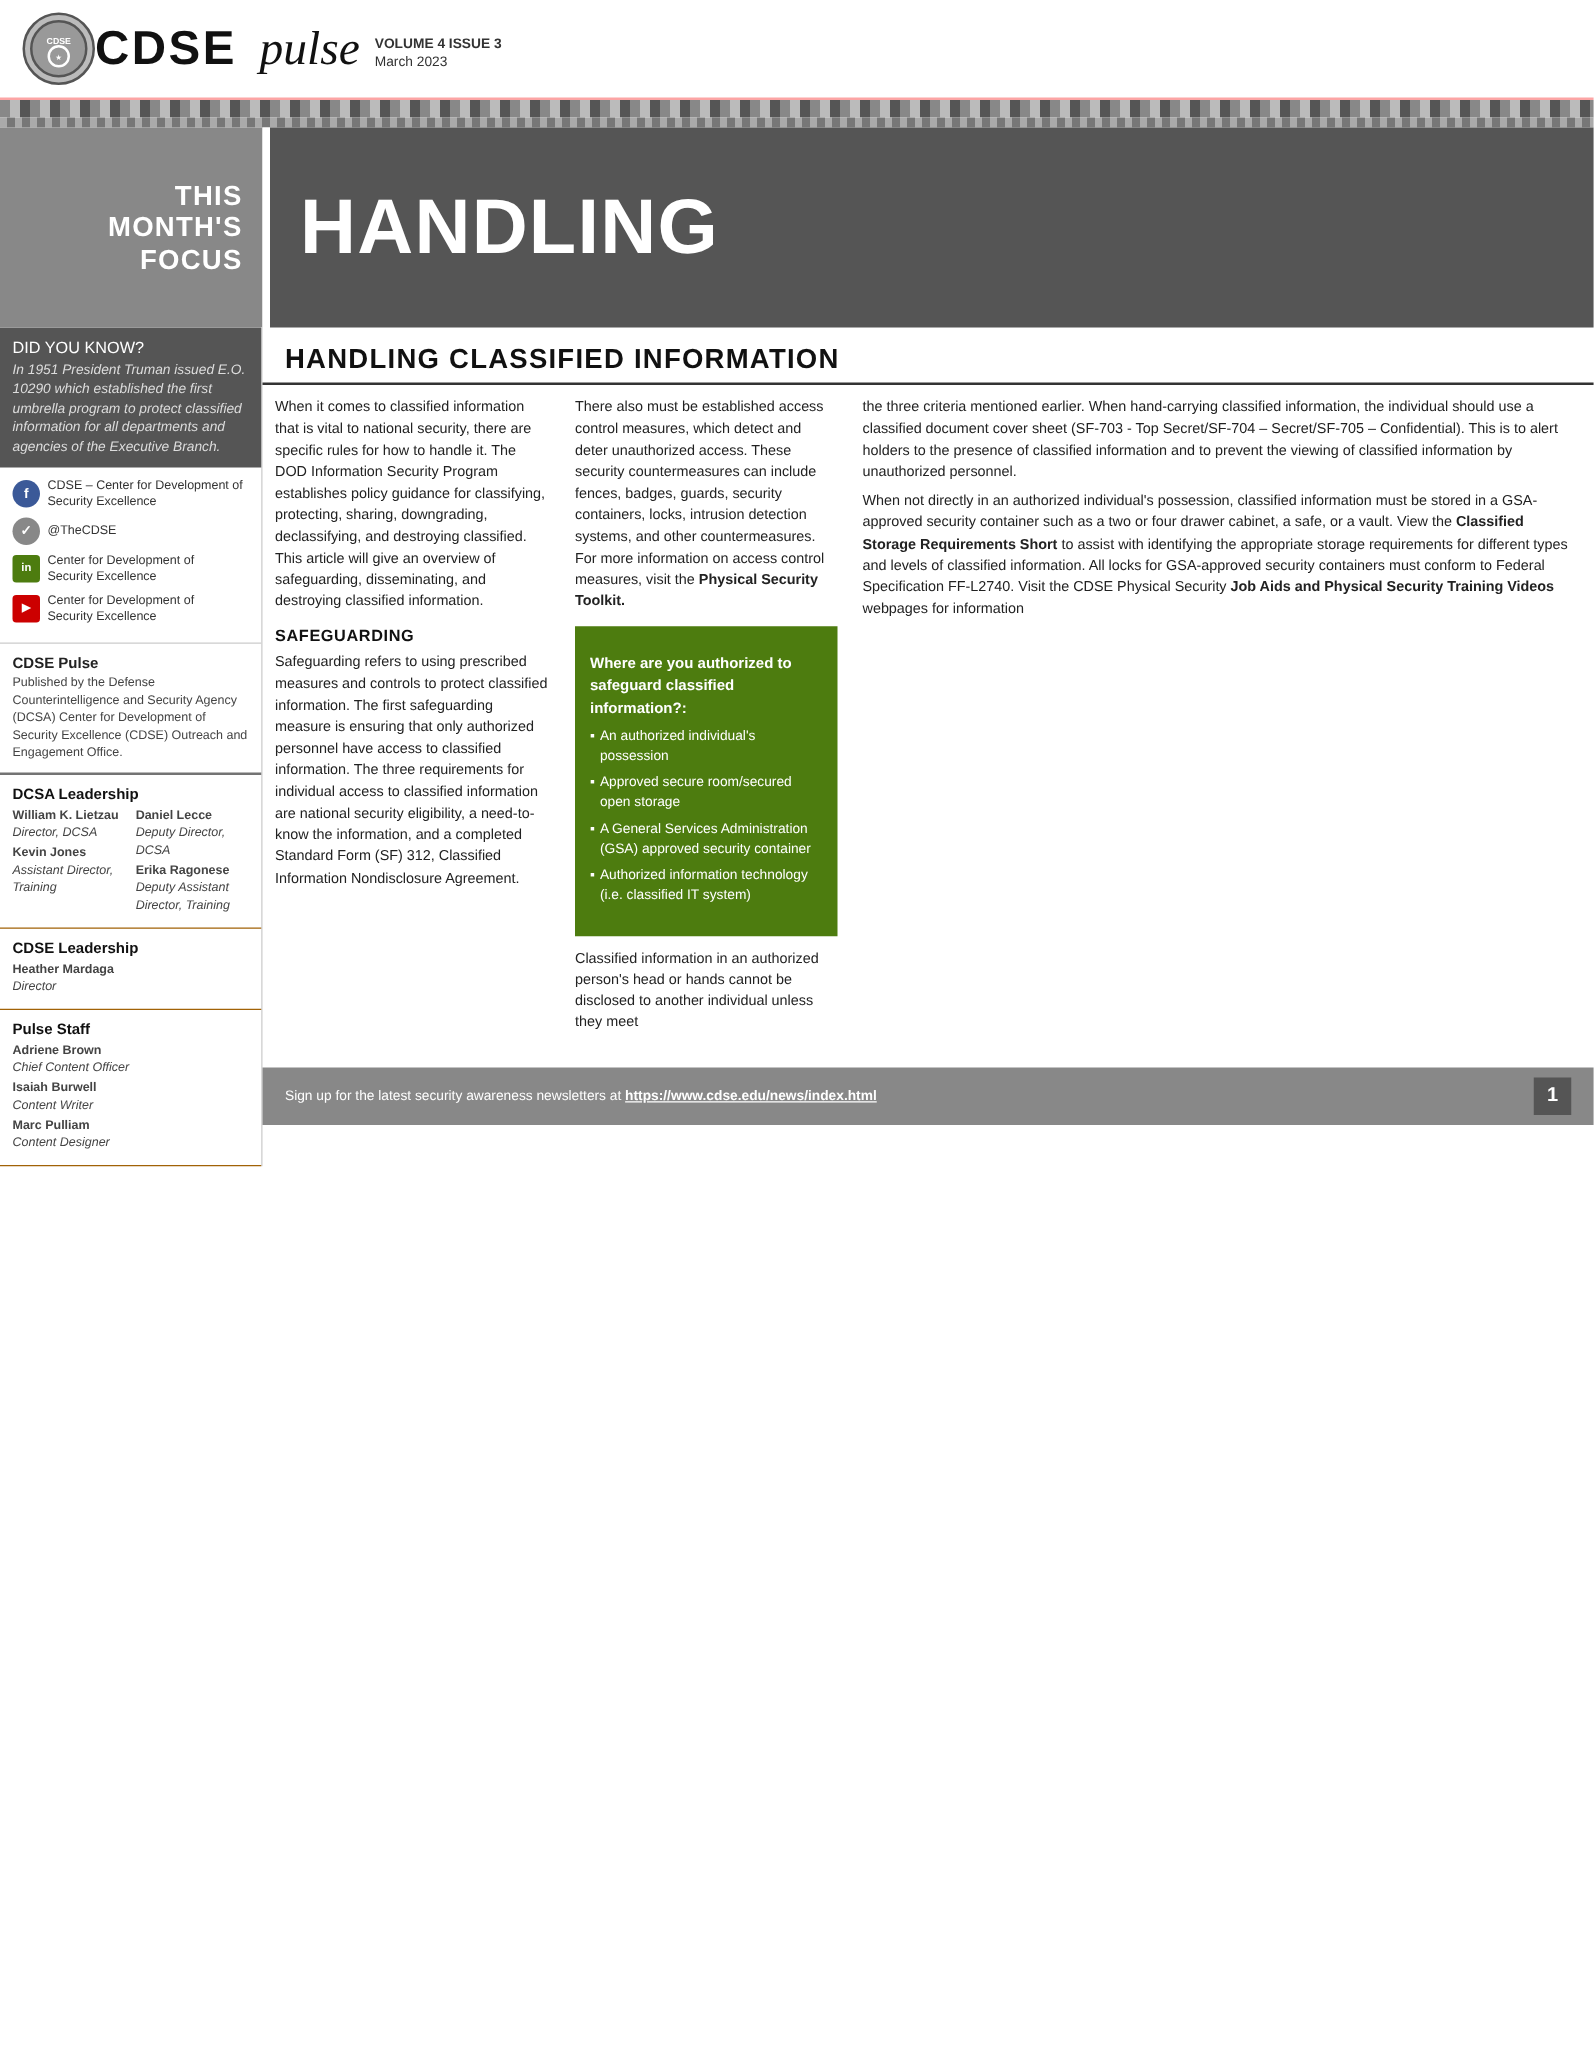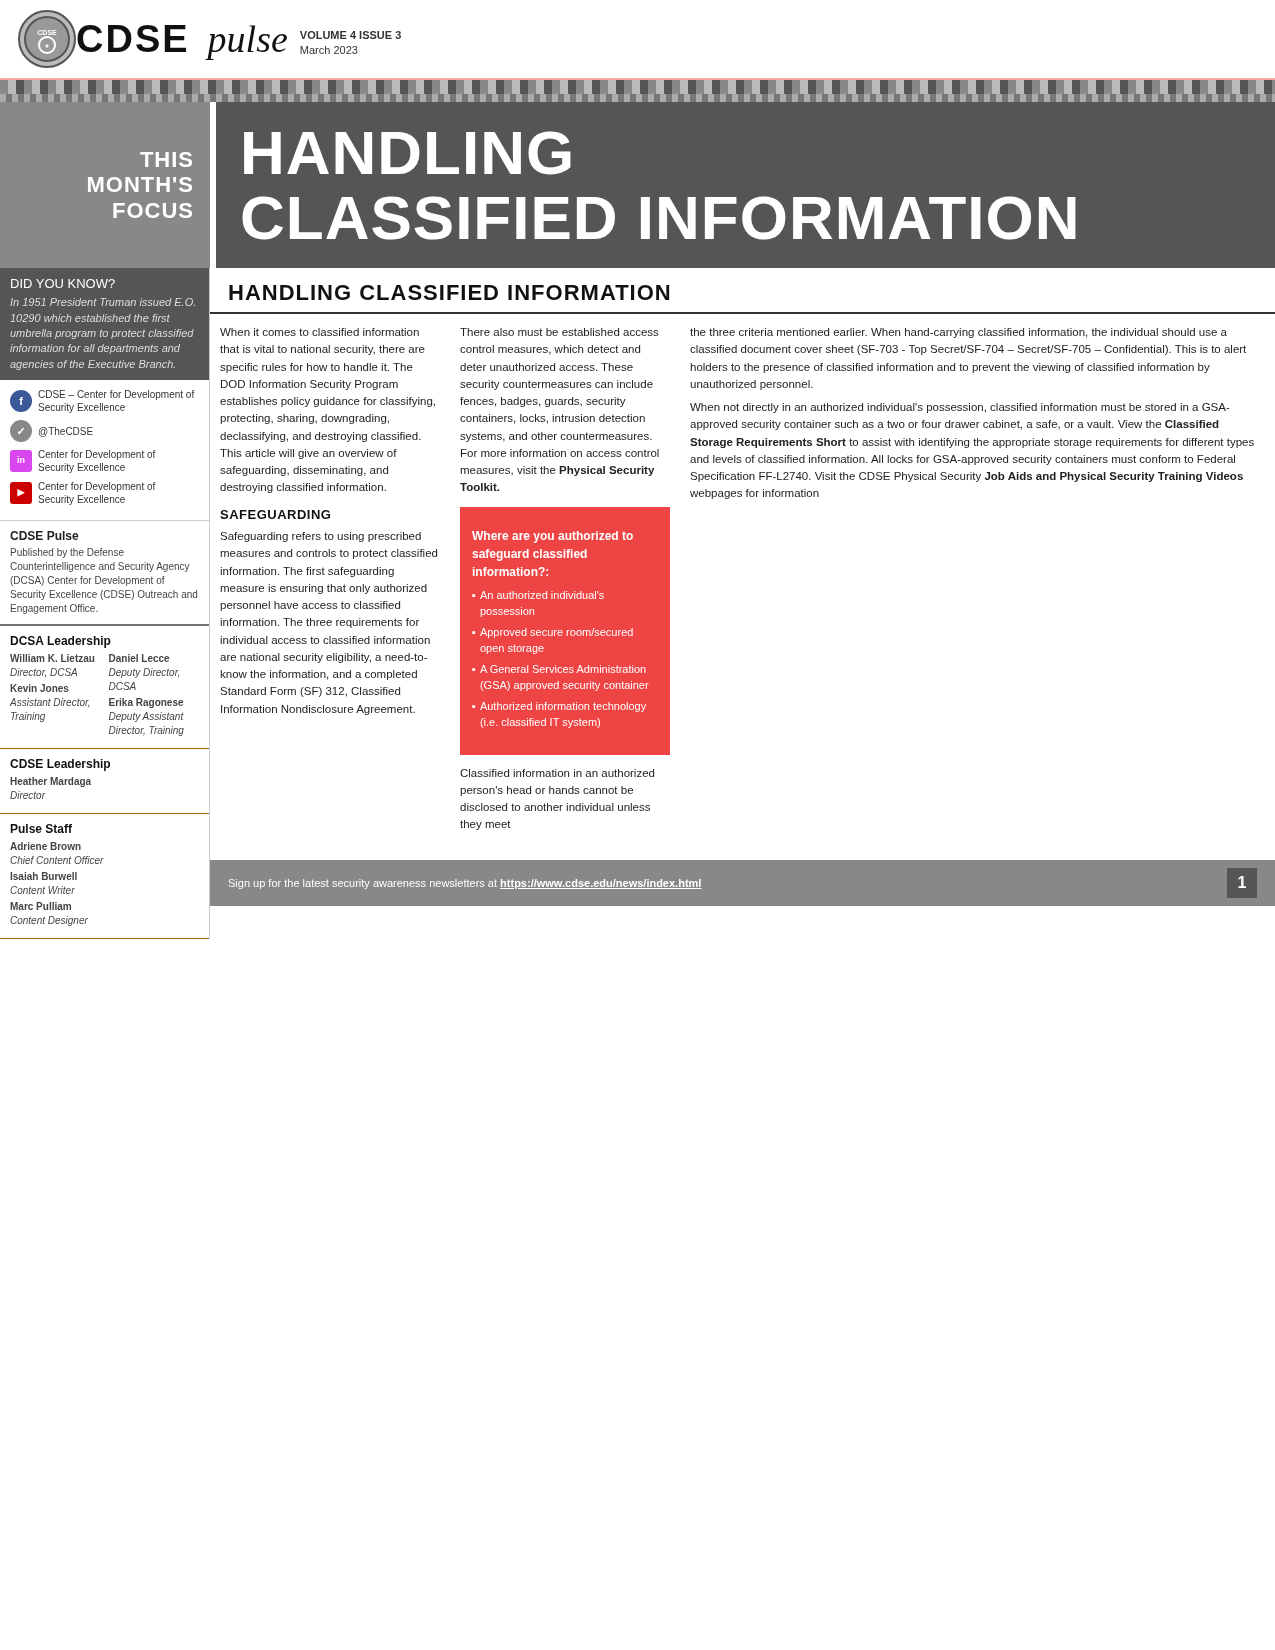--- a/index.html
+++ b/index.html
@@ -167,21 +167,21 @@
       align-items: center;
       justify-content: center;
       font-weight: bold;
       font-size: 11px;
       margin-right: 6px;
       flex-shrink: 0;
       color: #fff;
     }
     .social-icon.fb { background: #3b5998; }
     .social-icon.tw { background: #888; border-radius: 50%; }
-    .social-icon.li { background: #d946ef; border-radius: 3px; }
+    .social-icon.li { background: #4d7c0f; border-radius: 3px; }
     .social-icon.yt { background: #cc0000; border-radius: 3px; }
     .social-row {
       display: flex;
       gap: 6px;
       align-items: flex-start;
     }
     .sidebar-pulse-info {
       padding: 8px 10px;
       border-bottom: 2px solid #737373;
     }
@@ -276,21 +276,21 @@
     .section-subheading {
       font-weight: 900;
       font-size: 13px;
       margin: 8px 0 4px 0;
       color: #111;
       letter-spacing: 0.5px;
     }
 
     
     .callout-box {
-      background: #ef4444;
+      background: #4d7c0f;
       color: #fff;
       padding: 20px 12px;
       margin: 10px 0;
       font-size: 11px;
       line-height: 1.5;
     }
     .callout-box-title {
       font-weight: 900;
       font-size: 12px;
       margin-bottom: 6px;
@@ -385,21 +385,20 @@
     <div class="hero-left-text">
       <div>THIS</div>
       <div>MONTH'S</div>
       <div>FOCUS</div>
     </div>
   </div>
   <div class="hero-divider"></div>
   <div class="hero-right">
     <div class="hero-title-text">
       <div>HANDLING</div>
-      <div>CLASSIFIED INFORMATION</div>
     </div>
   </div>
 </div>
 
 <div class="main">
 
   <div class="sidebar">
 
     <div class="sidebar-dyk">
       <div class="sidebar-dyk-title">DID YOU KNOW?</div>

